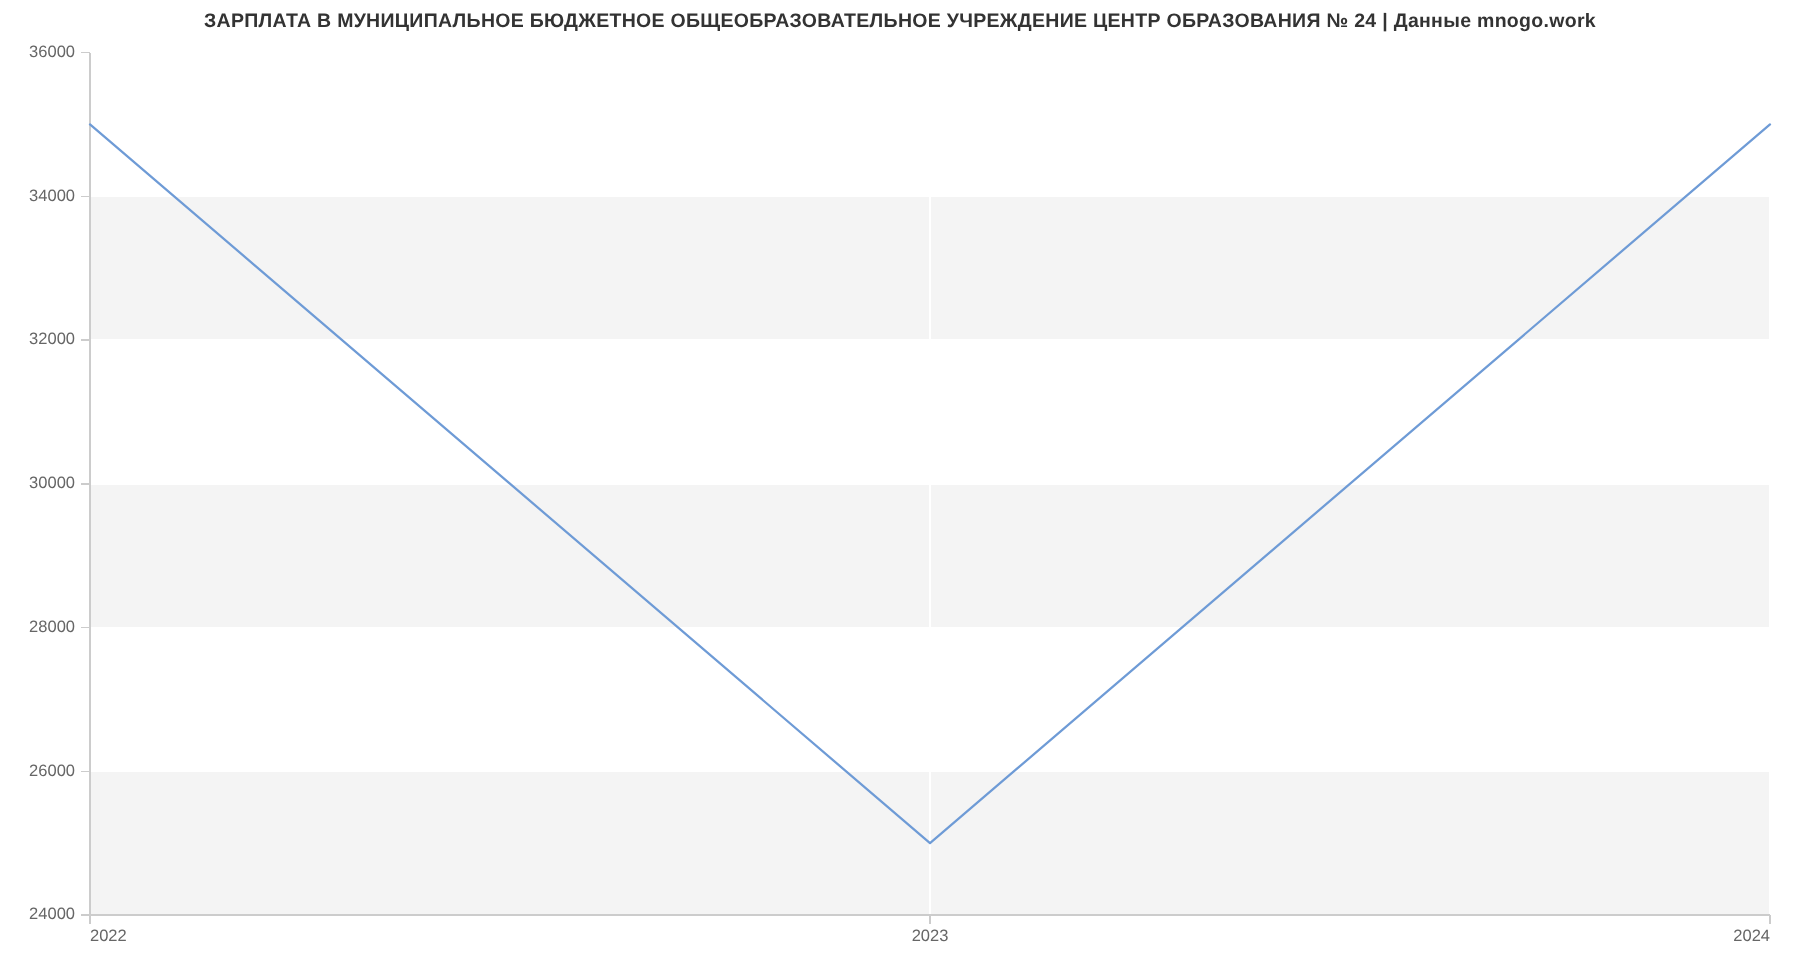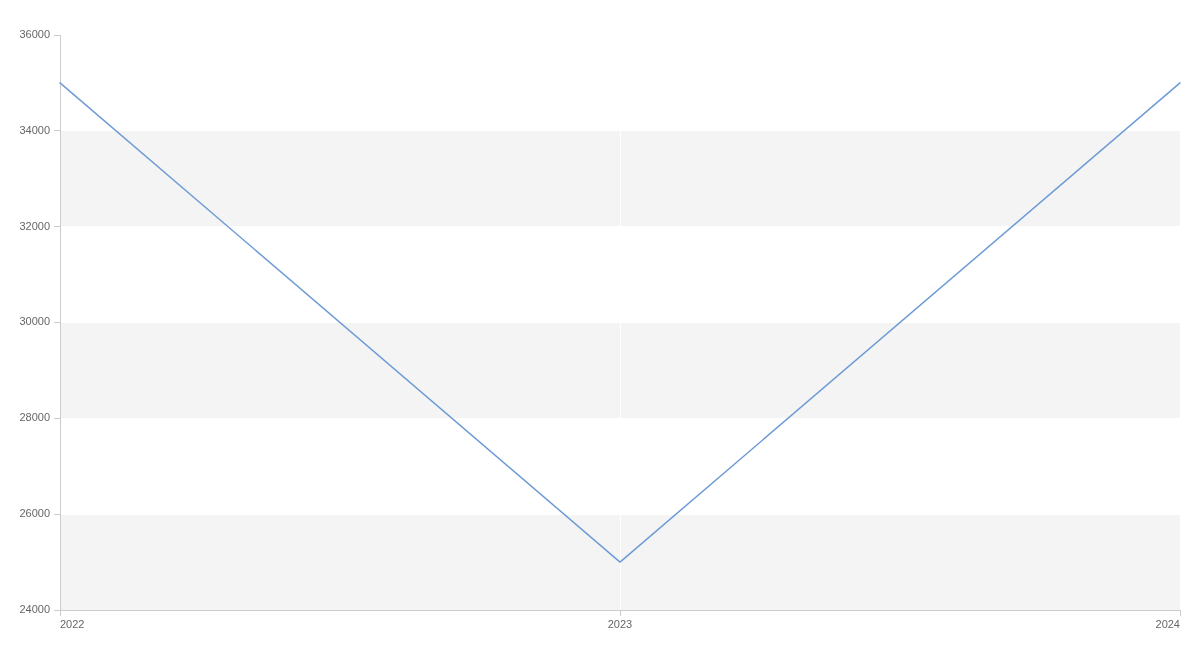--- a/index.html
+++ b/index.html
@@ -52,20 +52,21 @@
     stroke: #6e9bd6;
     stroke-width: 1.5;
     stroke-linejoin: round;
     stroke-linecap: round;
   }
 </style>
 </head>
 <body>
 
 <div class="chart-wrap">
+  <div class="chart-title">ЗАРПЛАТА В МУНИЦИПАЛЬНОЕ БЮДЖЕТНОЕ ОБЩЕОБРАЗОВАТЕЛЬНОЕ УЧРЕЖДЕНИЕ ЦЕНТР ОБРАЗОВАНИЯ № 24 | Данные mnogo.work</div>
 
   <div class="plot-area">
     <svg id="plot-svg" width="1120" height="610" overflow="visible">
         <rect x="0" y="479.1666666666667" width="1120" height="95.83333333333331" class="band"></rect>
         <rect x="0" y="287.5" width="1120" height="95.83333333333337" class="band"></rect>
         <rect x="0" y="95.83333333333331" width="1120" height="95.83333333333337" class="band"></rect>
         <line x1="0" y1="575" x2="1120" y2="575" class="gridline"></line>
         <line x1="-6" y1="575" x2="0" y2="575" class="tick-line"></line>
         <text x="-10" y="575" class="y-label">24000</text>
         <line x1="0" y1="479.1666666666667" x2="1120" y2="479.1666666666667" class="gridline"></line>

